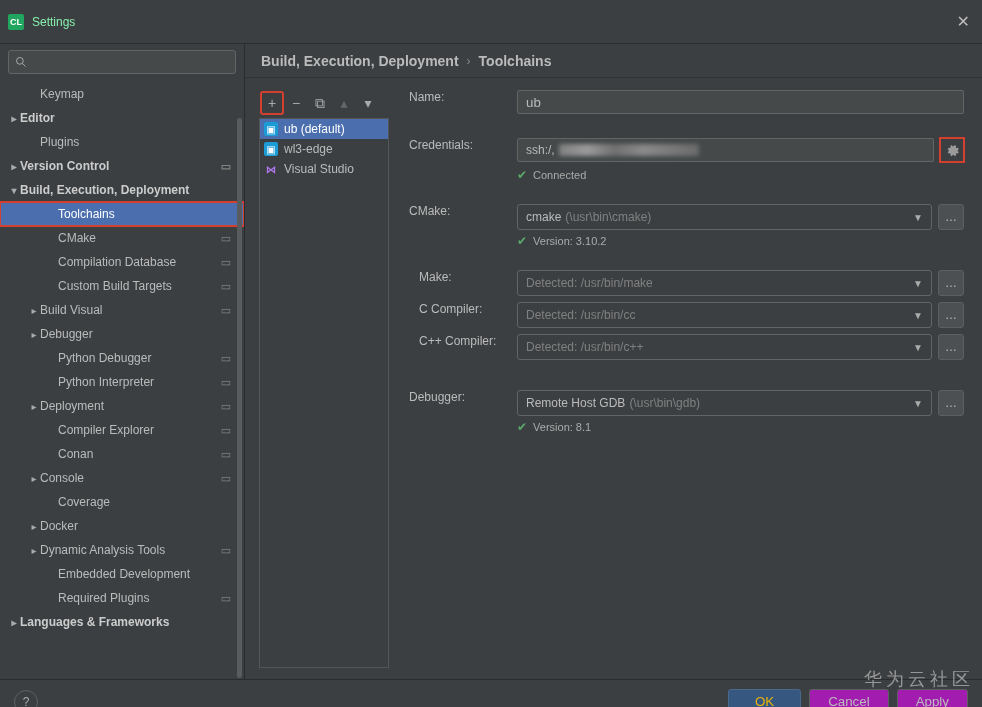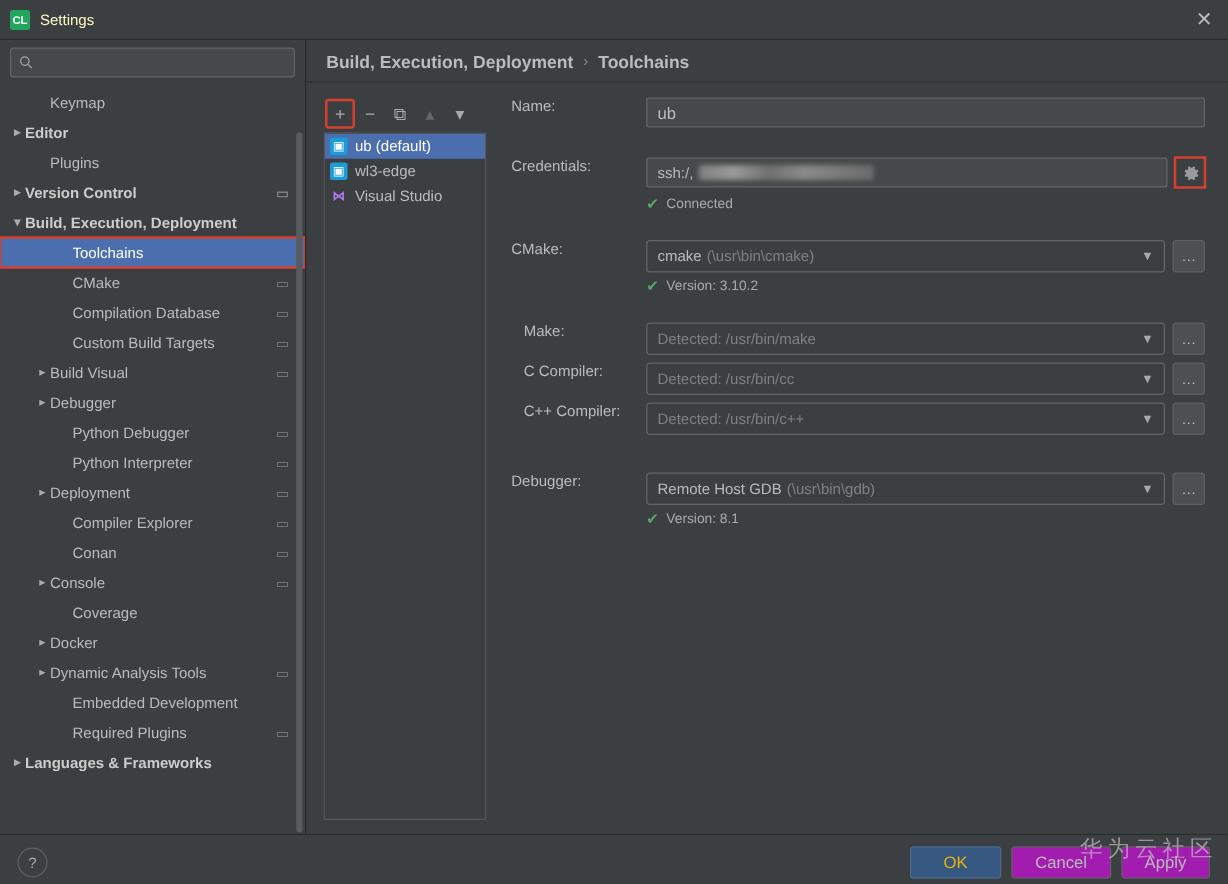--- a/index.html
+++ b/index.html
@@ -1,19 +1,19 @@
 <!DOCTYPE html>
 <html><head>
 <meta charset="utf-8">
 <style>
 * { box-sizing: border-box; margin: 0; padding: 0; font-family: "Segoe UI", Arial, sans-serif; }
 body { background: #3c3f41; color: #bbbbbb; font-size: 12px; width: 982px; height: 707px; overflow: hidden; position: relative; }
-.titlebar { height: 32px; background: #3c3f41; display: flex; align-items: center; padding: 0 8px; border-bottom: 1px solid #2b2b2b; }
+.titlebar { height: 44px; background: #3c3f41; display: flex; align-items: center; padding: 0 8px; border-bottom: 1px solid #2b2b2b; }
 .titlebar .app-icon { width: 16px; height: 16px; background: #21a65f; color: #fff; display: flex; align-items: center; justify-content: center; font-size: 9px; font-weight: bold; border-radius: 2px; margin-right: 8px; }
-.titlebar .title { flex: 1; color: #fef9c3; }
+.titlebar .title { flex: 1; color: #86efac; }
 .titlebar .close { color: #bbbbbb; font-size: 16px; cursor: pointer; padding: 0 4px; }
 .workspace { display: flex; height: 635px; }
 .sidebar { width: 245px; background: #3c3f41; border-right: 1px solid #2b2b2b; display: flex; flex-direction: column; position: relative; }
 .search-row { padding: 6px 8px; }
 .search-box { width: 100%; height: 24px; background: #45494a; border: 1px solid #646464; border-radius: 3px; display: flex; align-items: center; padding: 0 6px; }
 .search-box svg { width: 12px; height: 12px; fill: #aaaaaa; }
 .search-box input { flex: 1; background: transparent; border: none; outline: none; color: #bbbbbb; font-size: 12px; margin-left: 4px; }
 .tree { flex: 1; overflow-y: auto; padding-top: 2px; }
 .tree-item { display: flex; align-items: center; height: 24px; padding-left: 8px; cursor: pointer; position: relative; }
 .tree-item.selected { background: #4b6eaf; color: #fff; }

